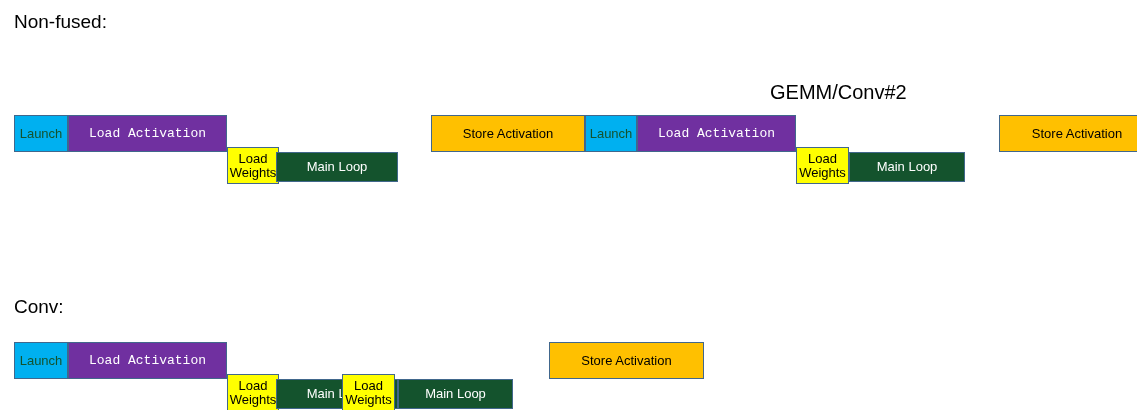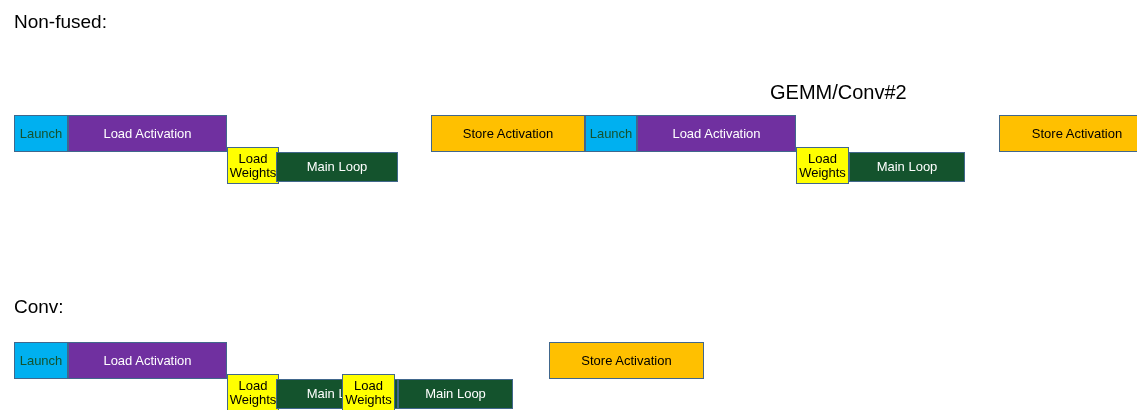--- a/index.html
+++ b/index.html
@@ -50,20 +50,21 @@
     white-space: pre-line;
     font-family: "Liberation Sans", sans-serif;
   }
   .bar-launch {
     background: #00b0f0;
     color: #14532d;
   }
   .bar-load-activation {
     background: #7030a0;
     color: #ffffff;
+    font-family: Liberation Mono, monospace;
   }
   .bar-load-weights {
     background: #ffff00;
     color: #000000;
     font-size: 13px;
     margin-top: 32px;
   }
   .bar-main-loop {
     background: #14532d;
     color: #ffffff;

